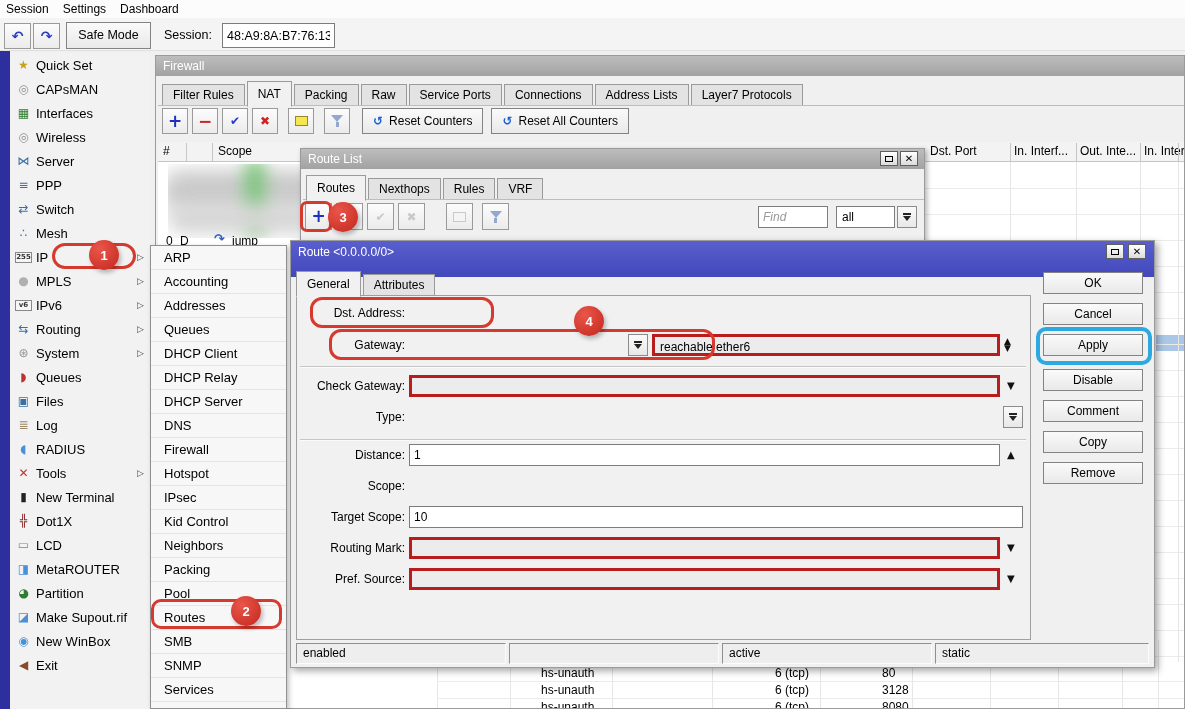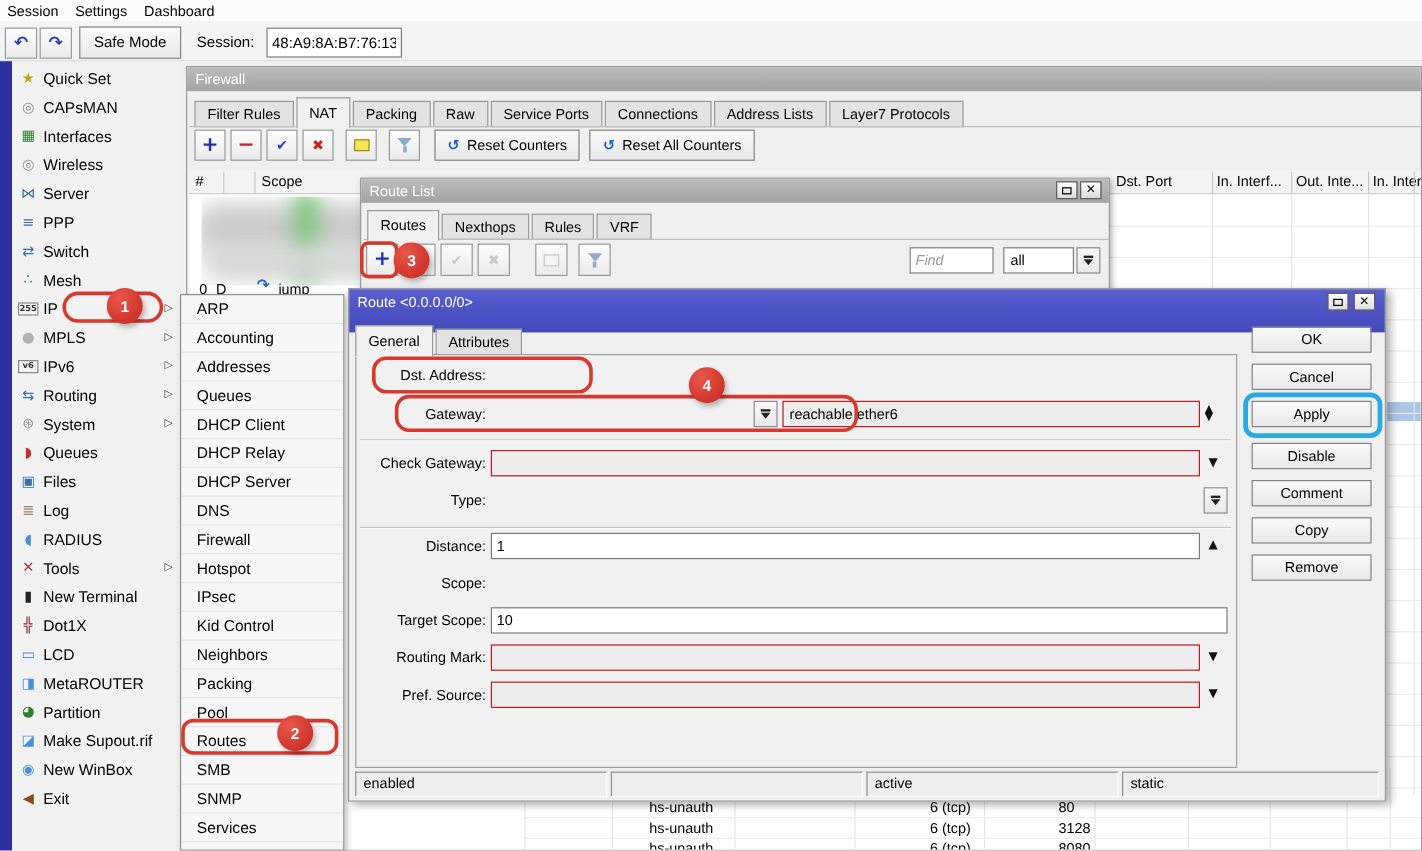--- a/index.html
+++ b/index.html
@@ -72,21 +72,21 @@
   .combo{position:absolute;height:22px;background:#fff;border:1px solid #7d7d7d;font-size:12px;line-height:20px;padding-left:5px}
   .drop-btn{position:absolute;width:20px;height:22px;border:1px solid #8b8b8b;background:linear-gradient(#fafafa,#e8e8e8);display:flex;flex-direction:column;align-items:center;justify-content:center}
   .drop-btn b{width:8px;height:2px;background:#222;margin-bottom:1px}
   .drop-btn i{width:0;height:0;border:4px solid transparent;border-top:5px solid #222;margin-bottom:-4px}
 
   
   #dlg{left:290px;top:240px;width:865px;height:428px;box-shadow:3px 3px 7px rgba(0,0,0,.35);z-index:30}
   #dlg-panel{position:absolute;left:5px;top:54px;width:735px;height:345px;background:#f1f1f1;border:1px solid #9f9f9f}
   .flabel{position:absolute;width:105px;left:9px;text-align:right;font-size:12px;line-height:22px;white-space:nowrap}
   .finput{position:absolute;height:22px;background:#fff;border:1px solid #7d7d7d;font-size:12px;padding:0 4px;font-family:inherit}
-  .fro{position:absolute;height:22px;background:#ececec;border:1px solid #b91c1c;font-size:12px;line-height:20px;padding-left:5px}
+  .fro{position:absolute;height:22px;background:#ececec;border:3px solid #b91c1c;font-size:12px;line-height:20px;padding-left:5px}
   .dd{position:absolute;font-size:10px;color:#111;line-height:22px}
   .spin2{position:absolute;display:flex;flex-direction:column;align-items:center;font-size:9px;line-height:7px;color:#111}
   .hr{position:absolute;left:9px;width:726px;height:2px;border-top:1px solid #c6c6c6;border-bottom:1px solid #fbfbfb}
   #dlg-buttons{position:absolute;left:752px;top:31px;width:102px;height:215px}
   .dlg-btn{position:absolute;left:0;width:100px;height:22px;line-height:20px;text-align:center}
   .status-seg{position:absolute;top:402px;height:21px;border:1px solid;border-color:#8f8f8f #fcfcfc #fcfcfc #8f8f8f;background:#eeeeee;font-size:12px;line-height:19px;padding-left:6px;white-space:nowrap}
 
   
   .ann-rect{position:absolute;border:3px solid #d6392e;border-radius:11px;z-index:40;pointer-events:none}
   .ann-circle{position:absolute;width:30px;height:30px;border-radius:50%;background:radial-gradient(circle at 35% 30%,#e9564b,#c4271c);color:#fff;font-size:13px;font-weight:bold;display:flex;align-items:center;justify-content:center;z-index:41;box-shadow:2px 3px 4px rgba(0,0,0,.25)}

